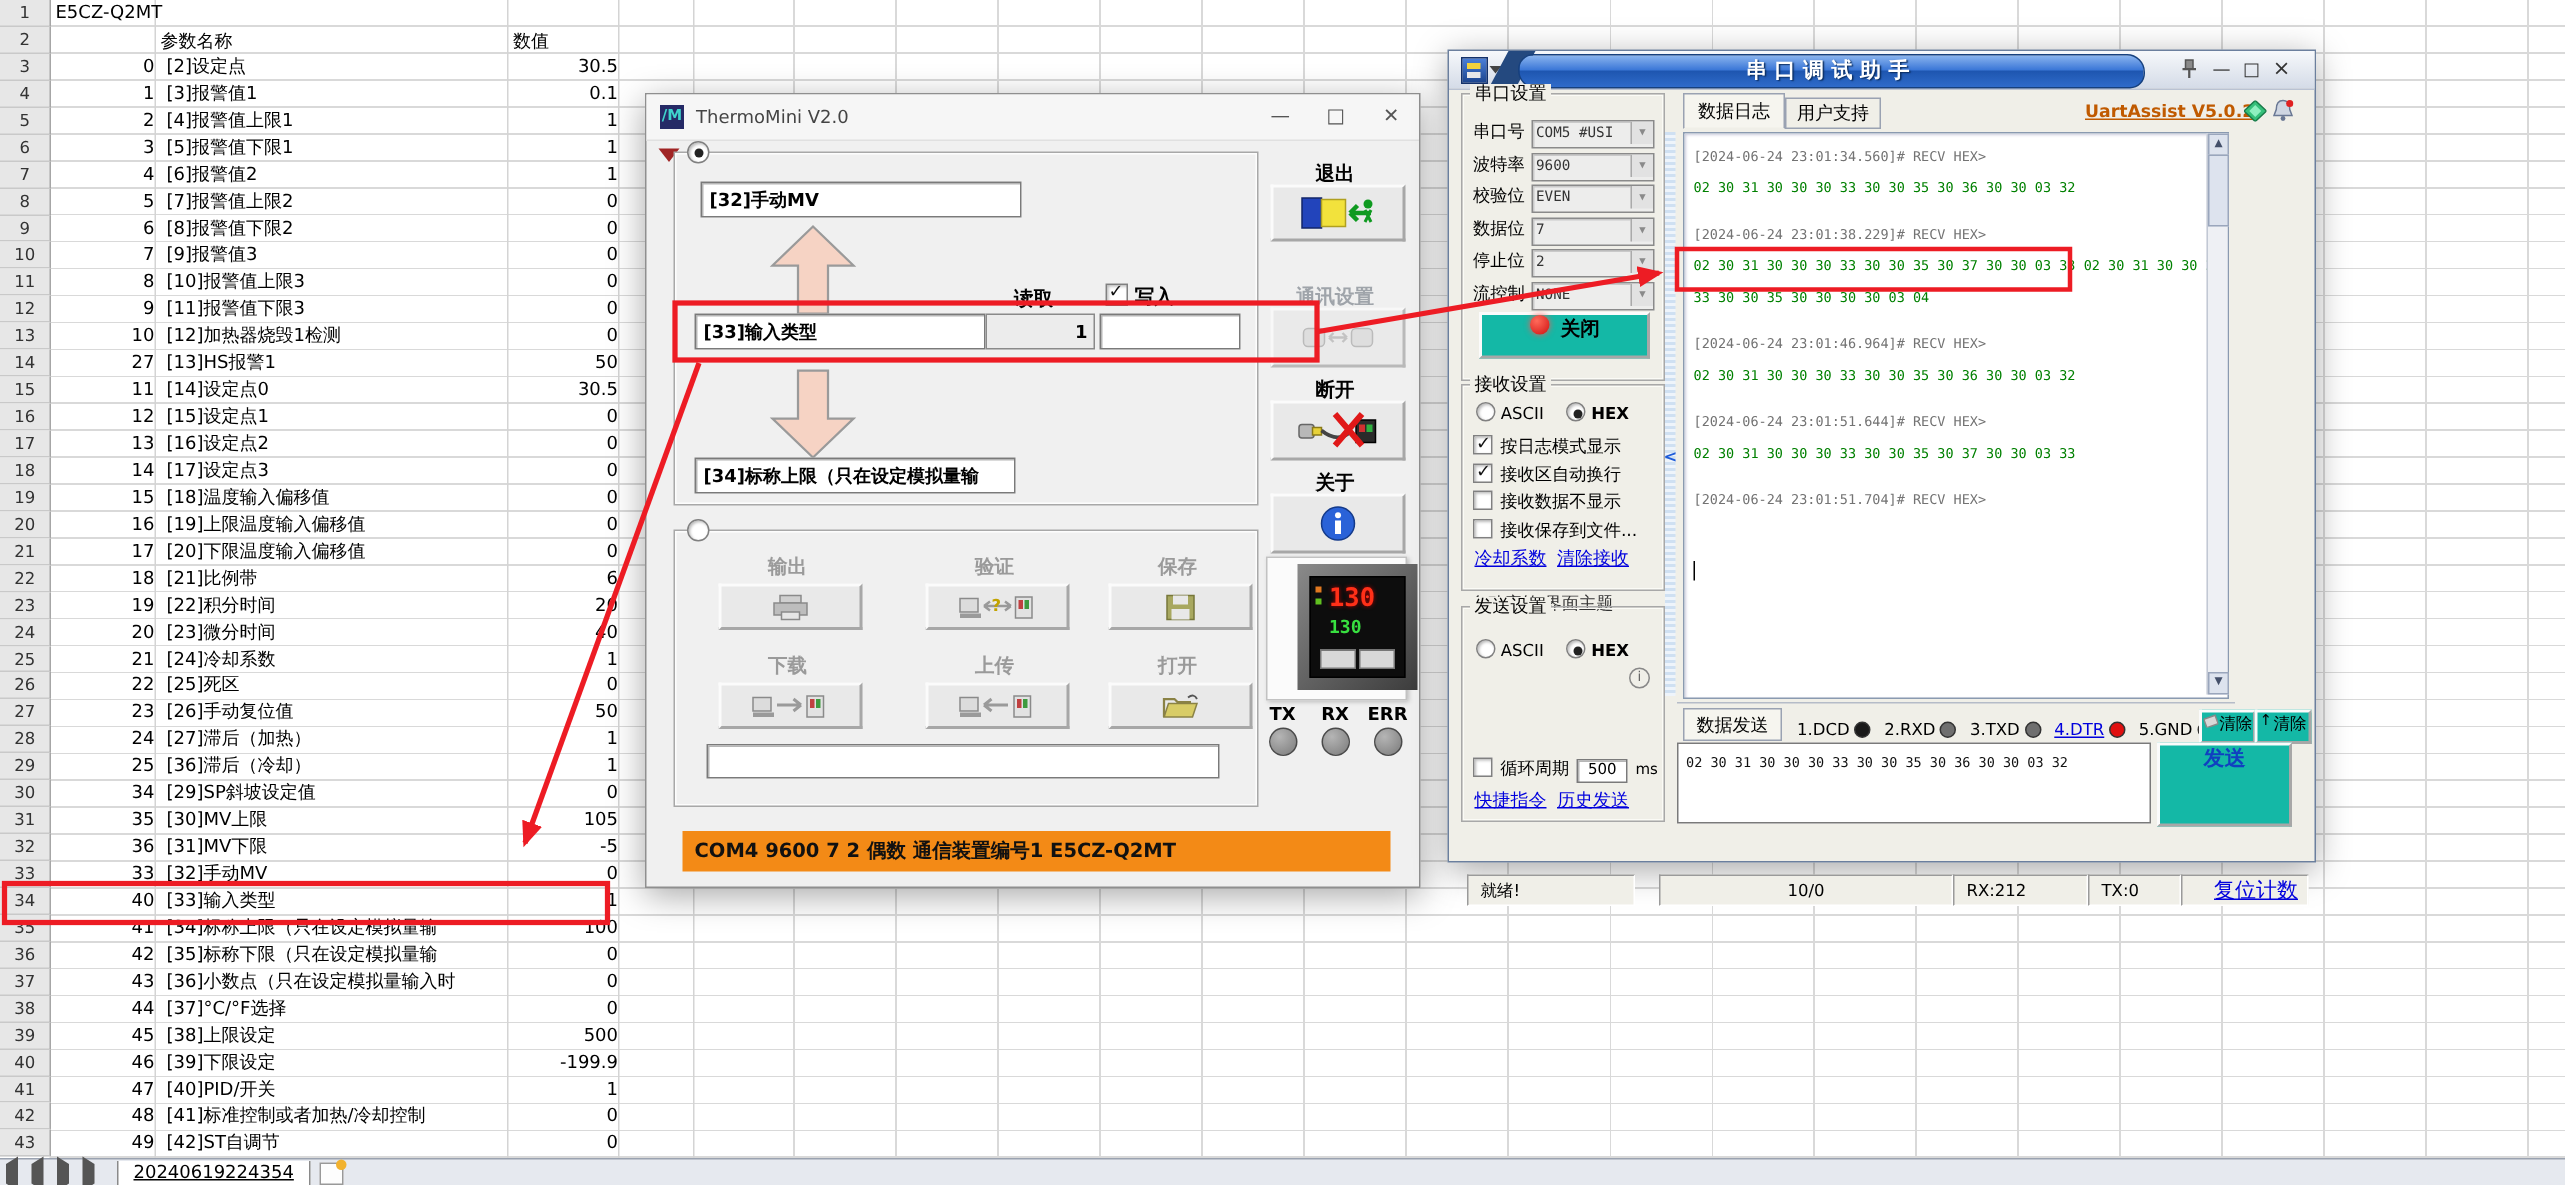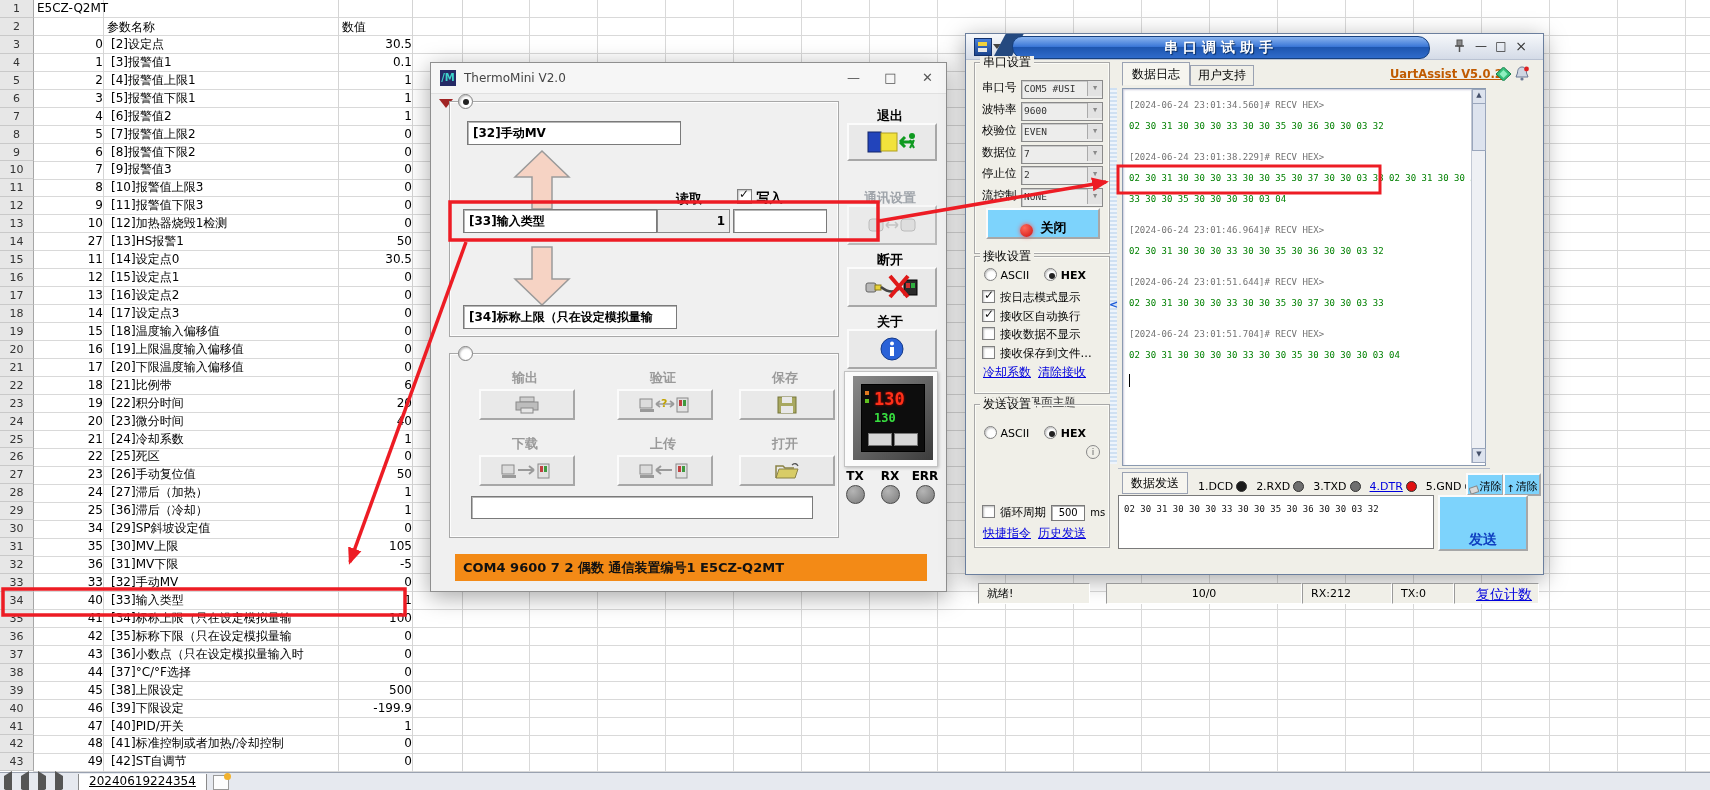--- a/index.html
+++ b/index.html
@@ -76,21 +76,21 @@
   .lg.ts{color:#737373;}
   .lg.hx{color:#008000;}
   .lg.gap{height:10px;}
   .scroll{position:absolute;width:13px;background:#eef0f4;border-left:1px solid #c2c8d4;}
   .scroll .sbtn{position:absolute;left:0;width:12px;height:13px;background:#dde3ee;border:1px solid #9aa6bc;
       font-size:7px;text-align:center;line-height:11px;color:#44506a;}
   .tab{position:absolute;height:22px;font-size:12px;text-align:center;line-height:22px;border:1px solid #9aa2b2;background:#f0efe8;}
   .sig{font-size:11px;display:inline-flex;align-items:center;margin-right:9px;}
   .sig .dot{width:9px;height:9px;border-radius:50%;margin-left:3px;border:1px solid #333;}
   .sig[data-link="true"] .t{color:#0000dd;text-decoration:underline;}
-  .ua-btn{position:absolute;background:#7dd3fc;border:2px outset #fbfbfb;font-size:11px;display:flex;align-items:flex-end;justify-content:center;}
+  .ua-btn{position:absolute;background:#14b8a6;border:2px outset #fbfbfb;font-size:11px;display:flex;align-items:flex-start;justify-content:center;}
   .seg{position:absolute;top:549px;height:21px;border:1px solid #9a9a9a;border-bottom-color:#fff;border-right-color:#fff;
       font-size:11px;line-height:20px;background:#f0efe8;box-sizing:border-box;}
   
   #anno{position:absolute;left:0;top:0;z-index:60;pointer-events:none;}
 </style>
 </head>
 <body>
 
 <div id="stage">
 
@@ -515,21 +515,21 @@
     <div class="tm-lbl" style="left:416px;top:250px;width:86px">关于</div>
     <div class="tm-btn" style="left:416px;top:266px;width:86px;height:36px">
       <svg width="26" height="26">
           <circle cx="13" cy="13" r="11" fill="#2a62d8" stroke="#143a8a"></circle>
           <circle cx="13" cy="7.5" r="2" fill="#fff"></circle>
           <rect x="11" y="11" width="4" height="9" fill="#fff"></rect>
         </svg>
     </div>
 
     <div class="abs" style="left:413px;top:308px;width:92px;height:94px;background:#fbfbfb;border:1px solid #c2c2c2;box-shadow:1px 1px 3px #bbb">
-      <div class="abs" style="left:8px;top:4px;width:80px;height:84px;background:linear-gradient(135deg,#8a8a8a,#3c3c3c)">
+      <div class="abs" style="left:20px;top:4px;width:80px;height:84px;background:linear-gradient(135deg,#8a8a8a,#3c3c3c)">
         <div class="abs" style="left:8px;top:8px;width:62px;height:66px;background:#0d0d0d;border:1px solid #000">
           <div class="abs" style="left:3px;top:6px;width:4px;height:4px;background:#e07820"></div>
           <div class="abs" style="left:3px;top:14px;width:4px;height:4px;background:#60c020"></div>
           <div class="abs" style="left:12px;top:4px;font-family:'DejaVu Sans Mono',monospace;font-size:17px;font-weight:bold;color:#ff3018;text-shadow:0 0 3px #a00">130</div>
           <div class="abs" style="left:12px;top:26px;font-family:'DejaVu Sans Mono',monospace;font-size:12px;font-weight:bold;color:#38e040">130</div>
           <div class="abs" style="left:6px;top:48px;width:22px;height:11px;background:#d8d8d8;border:1px solid #777"></div>
           <div class="abs" style="left:32px;top:48px;width:22px;height:11px;background:#d8d8d8;border:1px solid #777"></div>
         </div>
       </div>
     </div>
@@ -678,21 +678,20 @@
           <div class="lg hx">02 30 31 30 30 30 33 30 30 35 30 37 30 30 03 33 02 30 31 30 30 30</div>
           <div class="lg hx">33 30 30 35 30 30 30 30 03 04</div>
           <div class="lg gap"></div>
           <div class="lg ts">[2024-06-24 23:01:46.964]# RECV HEX&gt;</div>
           <div class="lg hx">02 30 31 30 30 30 33 30 30 35 30 36 30 30 03 32</div>
           <div class="lg gap"></div>
           <div class="lg ts">[2024-06-24 23:01:51.644]# RECV HEX&gt;</div>
           <div class="lg hx">02 30 31 30 30 30 33 30 30 35 30 37 30 30 03 33</div>
           <div class="lg gap"></div>
           <div class="lg ts">[2024-06-24 23:01:51.704]# RECV HEX&gt;</div>
-          <div class="lg hx">02 30 31 30 30 30 30 33 30 30 35 30 30 30 30 03 04</div>
         </div>
       <div class="abs" style="left:6px;top:285px;width:1px;height:13px;background:#000"></div>
       <div class="scroll" style="right:0;top:0;height:374px">
         <div class="sbtn" style="top:0">▲</div>
         <div class="sbtn" style="bottom:0">▼</div>
         <div class="abs" style="left:0;top:14px;width:12px;height:46px;background:#dde3ee;border:1px solid #9aa6bc"></div>
       </div>
     </div>
 
     <div class="abs" style="left:152px;top:434px;width:372px;height:1px;background:#b5bcc8"></div>

